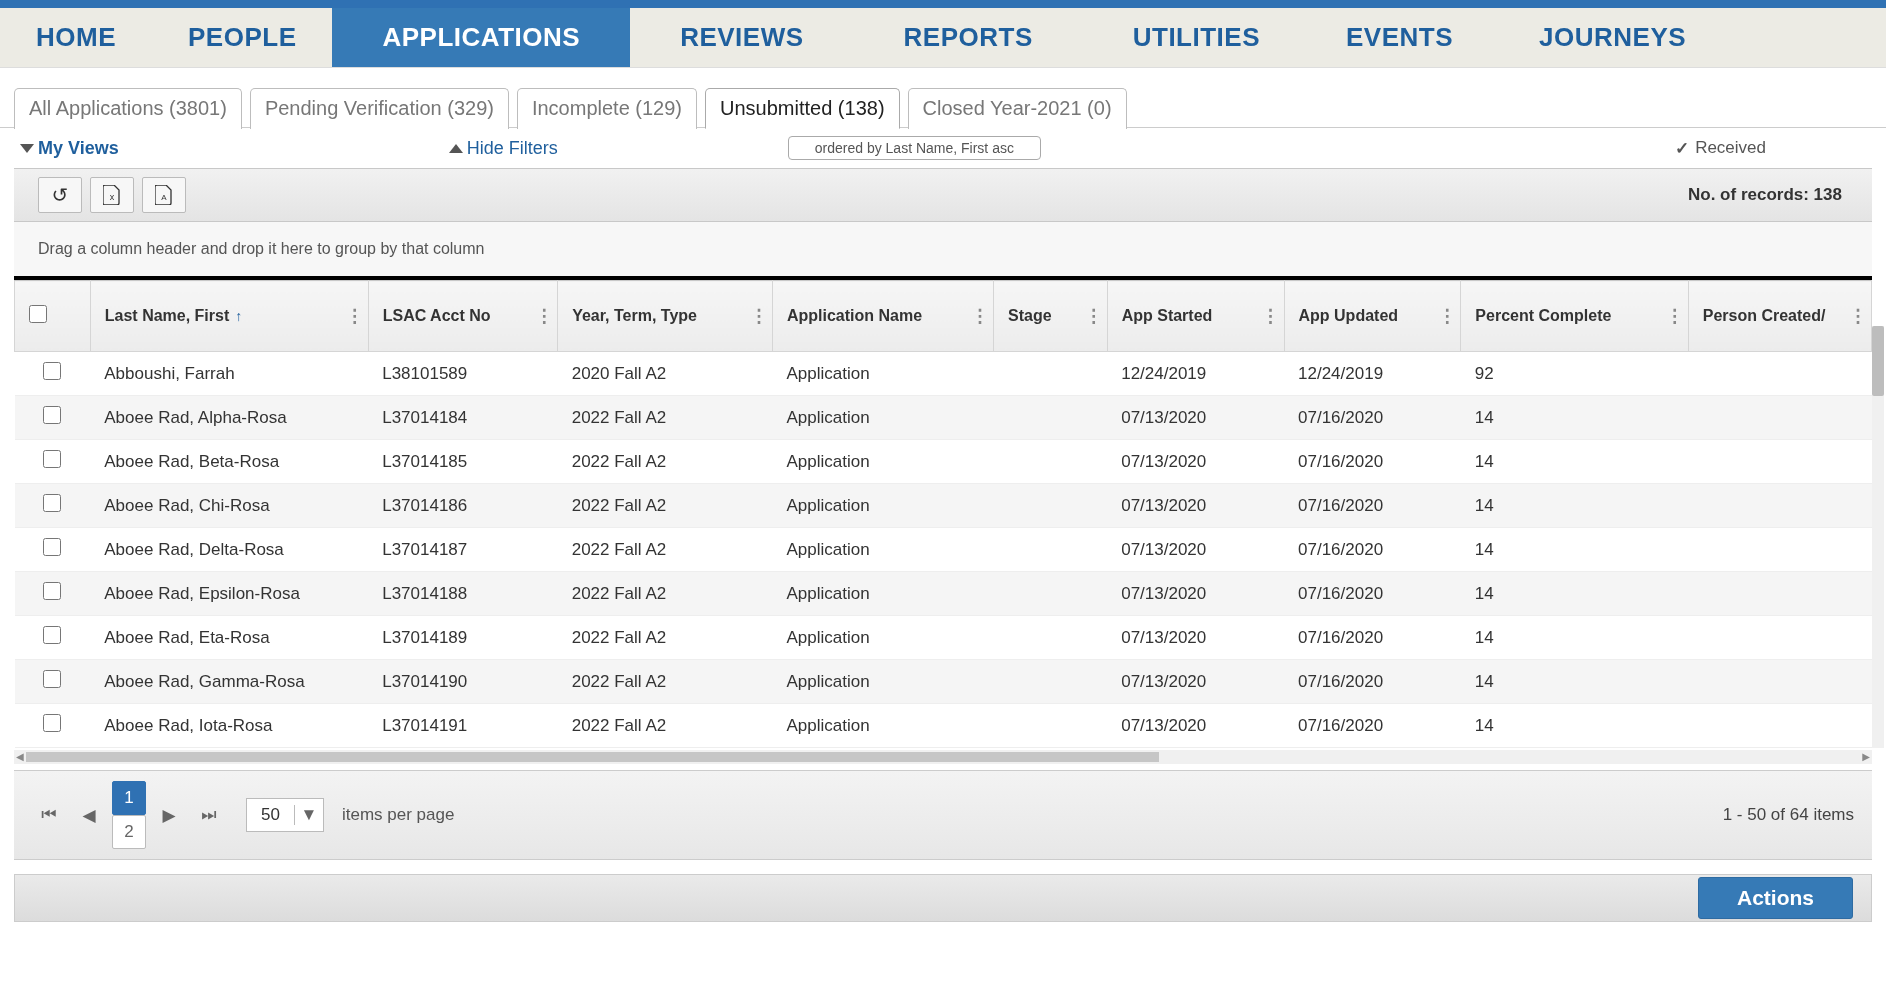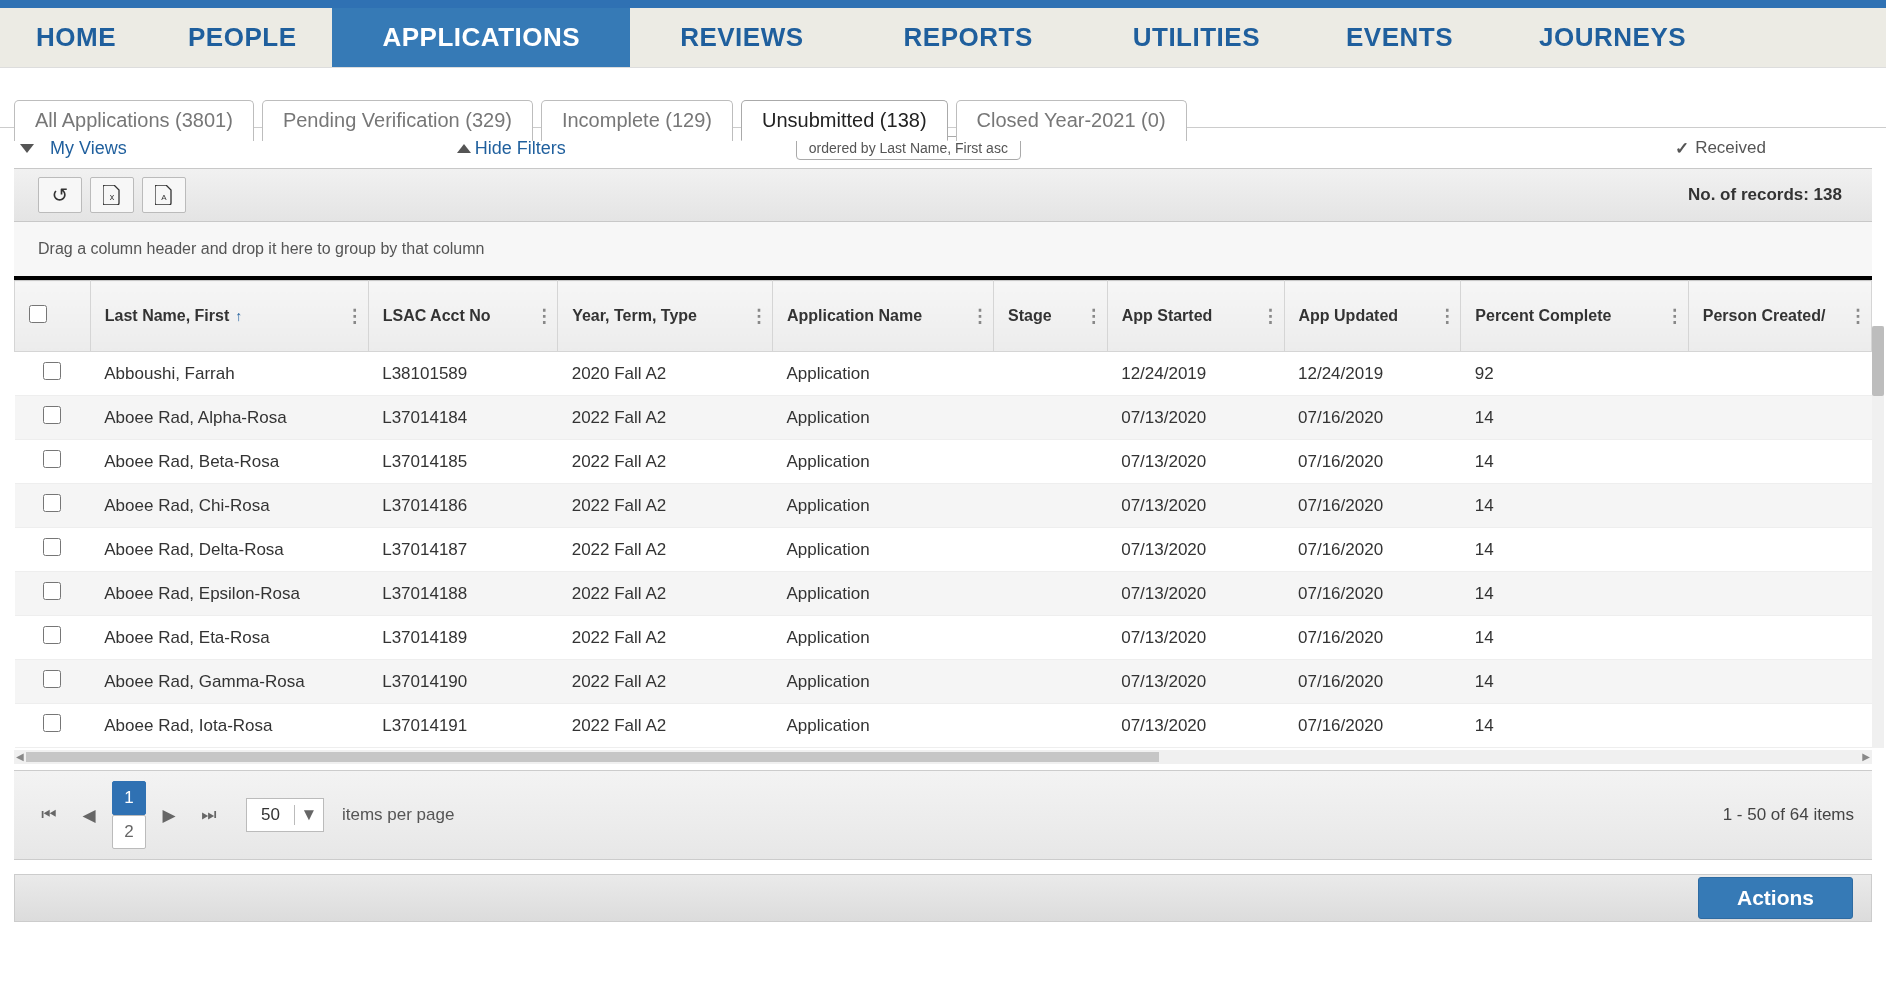--- a/index.html
+++ b/index.html
@@ -35,44 +35,44 @@
   .tabs-row {
     display: flex;
     gap: 8px;
     padding: 18px 14px 0 14px;
     border-bottom: 1px solid #ccc;
   }
   .tab {
     border: 1px solid #bdbdbd;
     border-bottom: none;
     border-radius: 5px 5px 0 0;
-    padding: 8px 20px;
+    padding: 8px 14px;
     font-size: 20px;
     color: #777;
     background: #fff;
     cursor: pointer;
     position: relative;
-    top: 14px;
+    top: 2px;
   }
   .tab.active { color: #222; border-color: #aaa; background:#fff; border-bottom:1px solid #fff; }
 
   .filter-row {
     display: flex;
     align-items: center;
     padding: 8px 20px;
     gap: 30px;
     font-size: 18px;
   }
-  .myviews { color: #1f5f9d; display:flex; align-items:center; gap:16px; cursor:pointer;}
+  .myviews { color: #1f5f9d; display:flex; align-items:center; gap:4px; cursor:pointer;font-weight:bold;}
   .hide-filters { color:#1f5f9d; display:flex; align-items:center; gap:4px; cursor:pointer; margin-left:300px;}
   .tri-down { width:0;height:0;border-left:7px solid transparent;border-right:7px solid transparent;border-top:9px solid #555; }
   .tri-up { width:0;height:0;border-left:7px solid transparent;border-right:7px solid transparent;border-bottom:9px solid #555; }
   .order-badge {
     border:1px solid #aaa; border-radius:4px;
-    font-size:14px; color:#555; padding:3px 12px; margin-left:200px;
+    font-size:14px; color:#555; padding:3px 26px; margin-left:200px;
   }
   .received { margin-left:auto; margin-right:100px; display:flex;align-items:center;gap:6px;color:#555;font-size:17px;}
   .check { font-weight:bold; }
 
   .toolbar {
     display:flex; align-items:center; gap:8px;
     background: linear-gradient(#f1f1f1,#e4e4e4);
     border:1px solid #c8c8c8; border-left:none; border-right:none;
     padding:8px 24px; margin:0 14px;
   }

